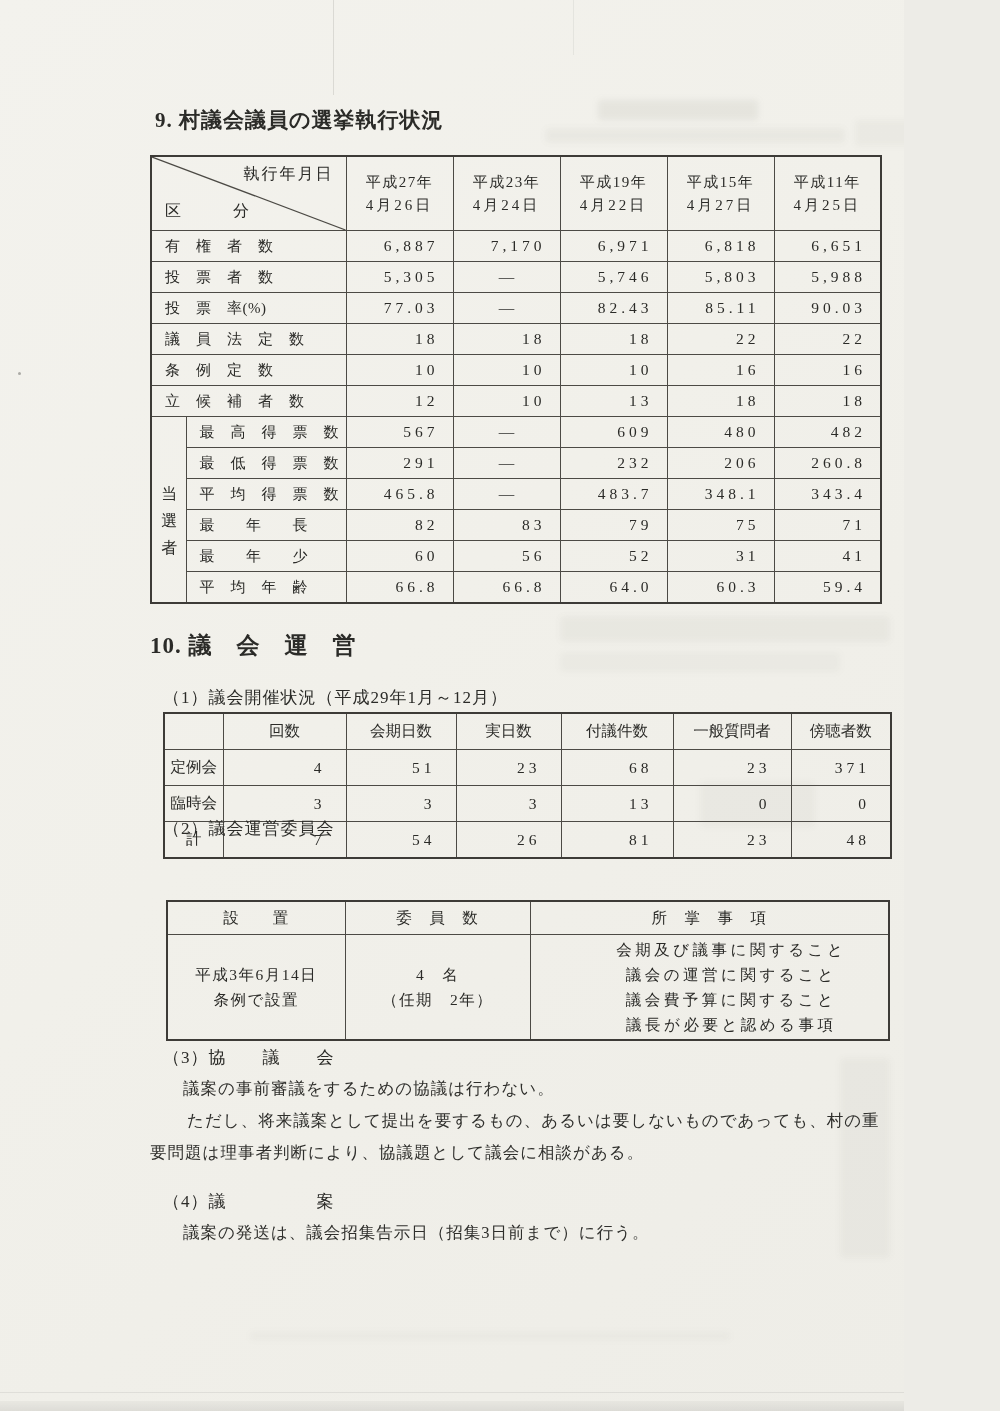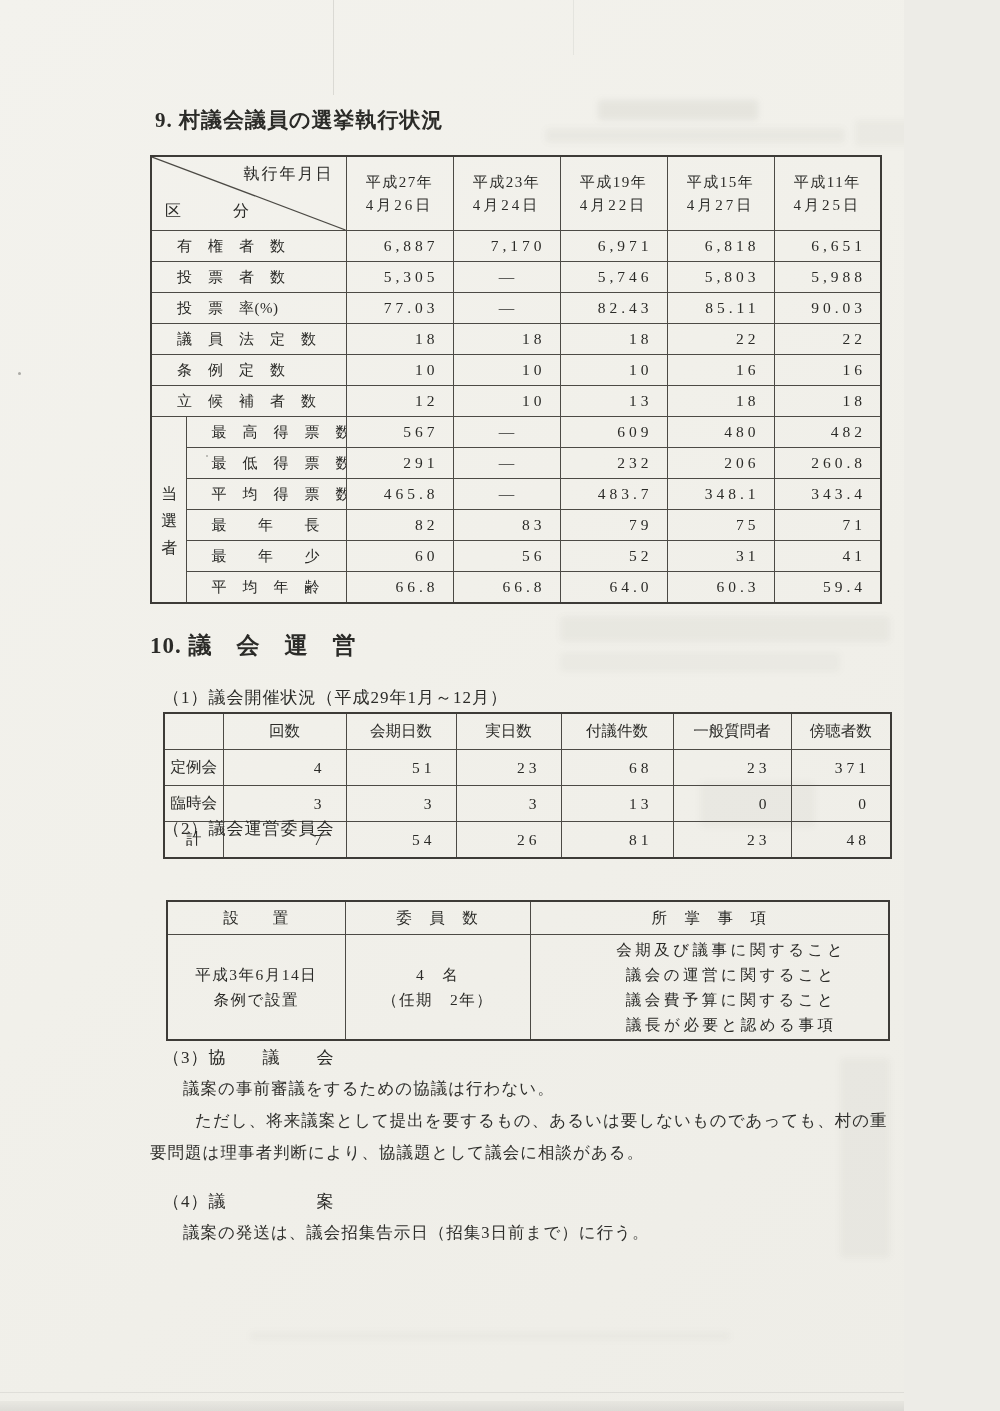--- a/index.html
+++ b/index.html
@@ -32,21 +32,21 @@
   
   #table1{left:150px;top:155px;width:730px;}
   #table1 td{height:30px;}
   #table1 .hdr td{height:73px;}
   .corner{position:relative;font-family:Liberation Serif, serif;}
   .corner .ct{position:absolute;top:7px;right:12px;font-size:16px;letter-spacing:2px;}
   .corner .cb{position:absolute;bottom:8px;left:13px;font-size:16px;letter-spacing:1px;}
   .ch{text-align:center;font-size:15px;vertical-align:middle;}
   .ch .l1{letter-spacing:1.5px;margin-bottom:4px;}
   .ch .l2{letter-spacing:3px;}
-  .lbl{padding-left:25px;font-size:15px;letter-spacing:0.5px;}
+  .lbl{padding-left:13px;font-size:15px;letter-spacing:0.5px;}
   .vert{vertical-align:middle;text-align:center;}
   .vert .vtxt{writing-mode:vertical-rl;letter-spacing:27px;font-size:16px;
     display:inline-block;margin-top:10px;}
   
   #table2{left:163px;top:712px;width:727px;}
   #table2 td{height:35px;text-align:center;font-size:15.5px;}
   #table2 td.num{text-align:right;padding-right:20px;}
   
   #table3{left:166px;top:900px;width:722px;}
   #table3 .hd td{height:32px;text-align:center;font-size:15.5px;letter-spacing:1px;}
@@ -306,19 +306,19 @@
         <div class="duty">議会の運営に関すること</div>
         <div class="duty">議会費予算に関すること</div>
         <div class="duty">議長が必要と認める事項</div>
       </td>
     </tr>
   </tbody>
     </table>
 
   <div class="h-sub" style="left:163px;top:1046px;">（3）協　　議　　会</div>
   <div class="para indent" style="left:150px;top:1078px;">議案の事前審議をするための協議は行わない。</div>
-  <div class="para indent" style="left:162px;top:1110px;">ただし、将来議案として提出を要するもの、あるいは要しないものであっても、村の重</div>
+  <div class="para indent" style="left:154px;top:1110px;">ただし、将来議案として提出を要するもの、あるいは要しないものであっても、村の重</div>
   <div class="para" style="left:150px;top:1142px;">要問題は理事者判断により、協議題として議会に相談がある。</div>
 
   <div class="h-sub" style="left:163px;top:1190px;">（4）議　　　　　案</div>
   <div class="para indent" style="left:150px;top:1222px;">議案の発送は、議会招集告示日（招集3日前まで）に行う。</div>
 
 </div>
 
 </body></html>

